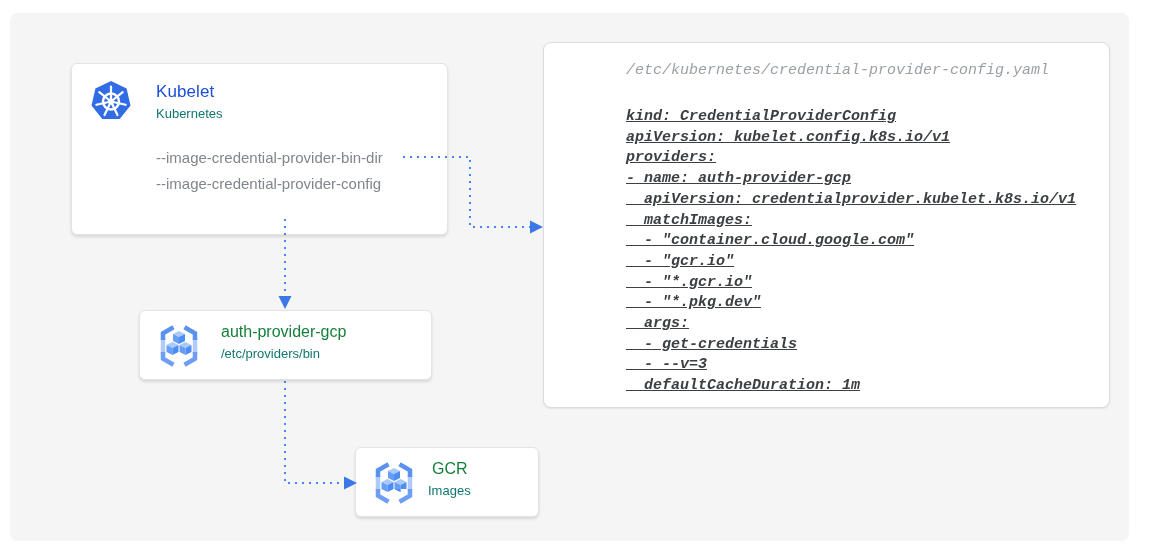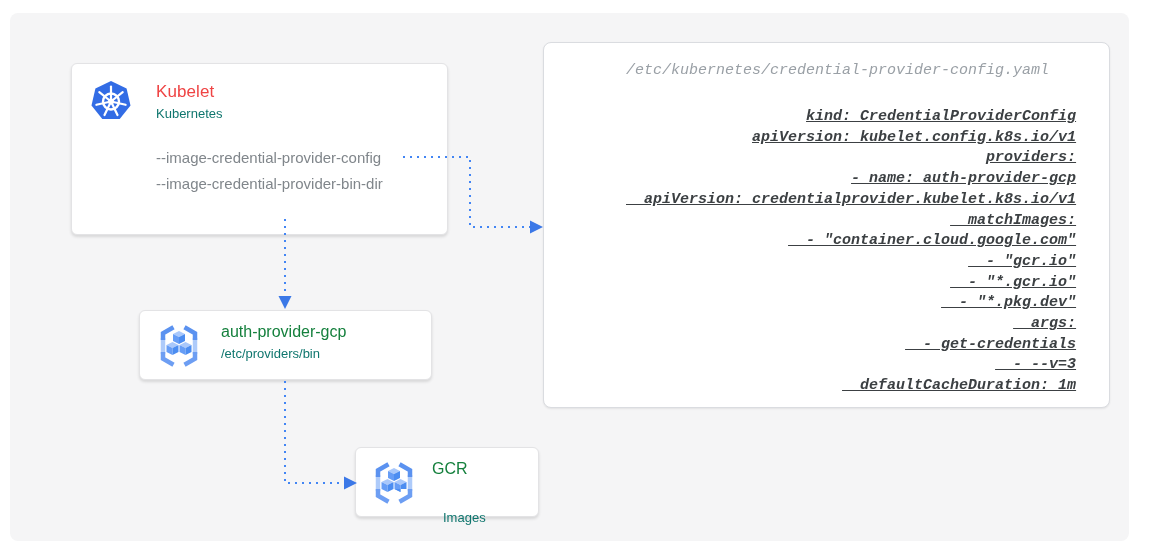--- a/index.html
+++ b/index.html
@@ -27,24 +27,23 @@
     box-shadow: 0 2px 3px rgba(0,0,0,0.12);
   }
   .kubelet-card { left: 71px; top: 63px; width: 377px; height: 172px; }
   .auth-card    { left: 139px; top: 310px; width: 293px; height: 70px; }
   .gcr-card     { left: 355px; top: 447px; width: 184px; height: 70px; }
   .yaml-card {
     left: 543px; top: 42px; width: 567px; height: 366px;
     border: 1px solid #dadce0;
     border-radius: 8px;
     box-shadow: 0 1px 2px rgba(0,0,0,0.08);
-    text-align: right;
   }
   .abs { position: absolute; }
-  .node-title { font-size: 17px; color: #ef4444; letter-spacing: 0.1px; }
+  .node-title { font-size: 17px; color: #1d4ed8; letter-spacing: 0.1px; }
   .node-title-sm { font-size: 16px; color: #15803d; }
   .node-sub { font-size: 13px; color: #0f766e; }
   .flags { font-size: 15px; color: #80868B; line-height: 26px; white-space: nowrap; }
   .filename {
     font-family: "Liberation Mono", monospace;
     font-style: italic;
     font-size: 15px;
     line-height: 20px;
     color: #9AA0A6;
     white-space: pre;
@@ -87,22 +86,22 @@
           <line x1="22" y1="21.5" x2="7.4" y2="24.8"></line>
           <line x1="22" y1="21.5" x2="10.3" y2="12.2"></line>
         </g>
         <circle cx="22" cy="21.5" r="8" fill="none" stroke="#ffffff" stroke-width="2.4"></circle>
         <circle cx="22" cy="21.5" r="3" fill="#ffffff"></circle>
       </svg>
     </div>
     <div class="abs node-title" style="left:84px; top:18px;">Kubelet</div>
     <div class="abs node-sub" style="left:84px; top:42px;">Kubernetes</div>
     <div class="abs flags" style="left:84px; top:81px;">
+      <div>--image-credential-provider-bin-dir</div>
       <div>--image-credential-provider-config</div>
-      <div>--image-credential-provider-bin-dir</div>
     </div>
   </div>
 
   <div class="card auth-card">
     <div class="abs icon-box" style="left:16px; top:12px;">
       <svg width="46" height="46" viewBox="0 0 46 46">
         <g fill="none" stroke-linecap="butt" stroke-linejoin="miter" stroke-width="4.5">
           <path d="M7,15 L7,31" stroke="#AECBFA"></path>
           <path d="M17.5,4.3 L7,10.2 L7,17" stroke="#5B92F0"></path>
           <path d="M7,29 L7,35.8 L17.5,41.7" stroke="#6D9EF3"></path>
@@ -145,21 +144,21 @@
           <polygon points="16.5,19 22.5,22 16.5,25 10.5,22" fill="#A9C8FB"></polygon>
           <polygon points="10.5,22 16.5,25 16.5,32 10.5,29" fill="#669DF6"></polygon>
           <polygon points="16.5,25 22.5,22 22.5,29 16.5,32" fill="#4C8DF1"></polygon>
           <polygon points="29.5,19 35.5,22 29.5,25 23.5,22" fill="#A9C8FB"></polygon>
           <polygon points="23.5,22 29.5,25 29.5,32 23.5,29" fill="#669DF6"></polygon>
           <polygon points="29.5,25 35.5,22 35.5,29 23.5,29 29.5,32" fill="#4C8DF1"></polygon>
         </g>
       </svg>
     </div>
     <div class="abs node-title-sm" style="left:76px; top:12px;">GCR</div>
-    <div class="abs node-sub" style="left:87px; top:35px;margin-top:27px;">Images</div>
+    <div class="abs node-sub" style="left:72px; top:35px;">Images</div>
   </div>
 
   <div class="card yaml-card">
     <div class="abs filename" style="left:82px; top:18px;">/etc/kubernetes/credential-provider-config.yaml</div>
     <pre class="abs yaml-code" style="left:82px; top:64px;">kind: CredentialProviderConfig
 apiVersion: kubelet.config.k8s.io/v1
 providers:
 - name: auth-provider-gcp
   apiVersion: credentialprovider.kubelet.k8s.io/v1
   matchImages:

